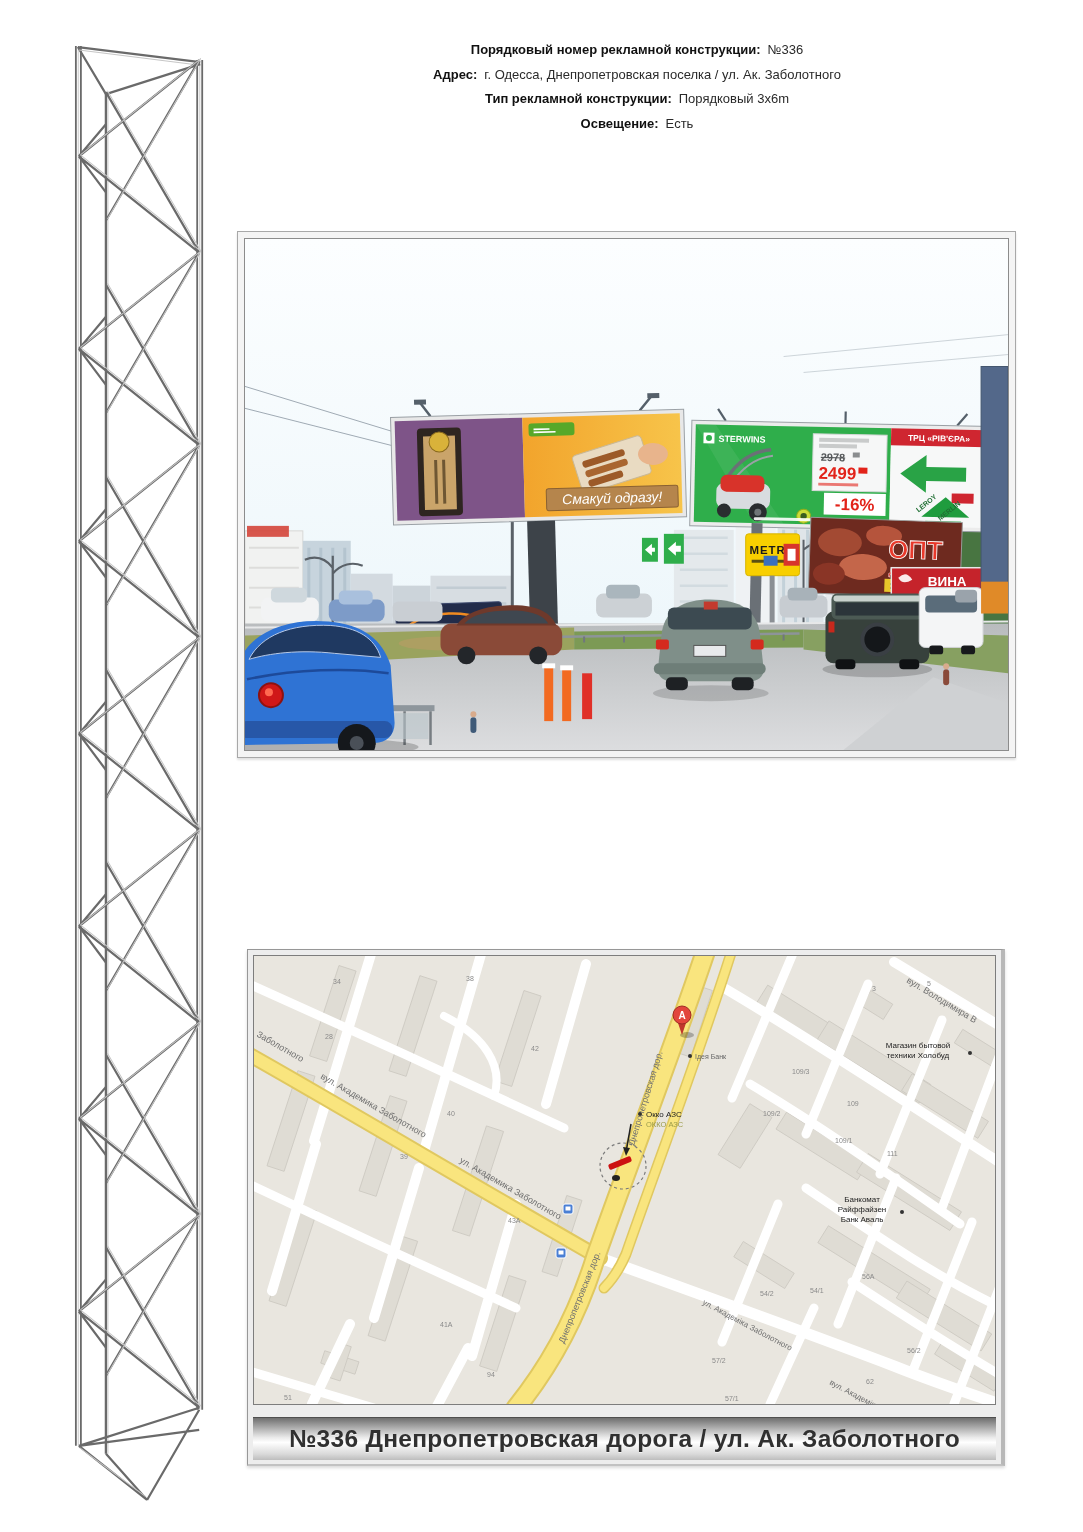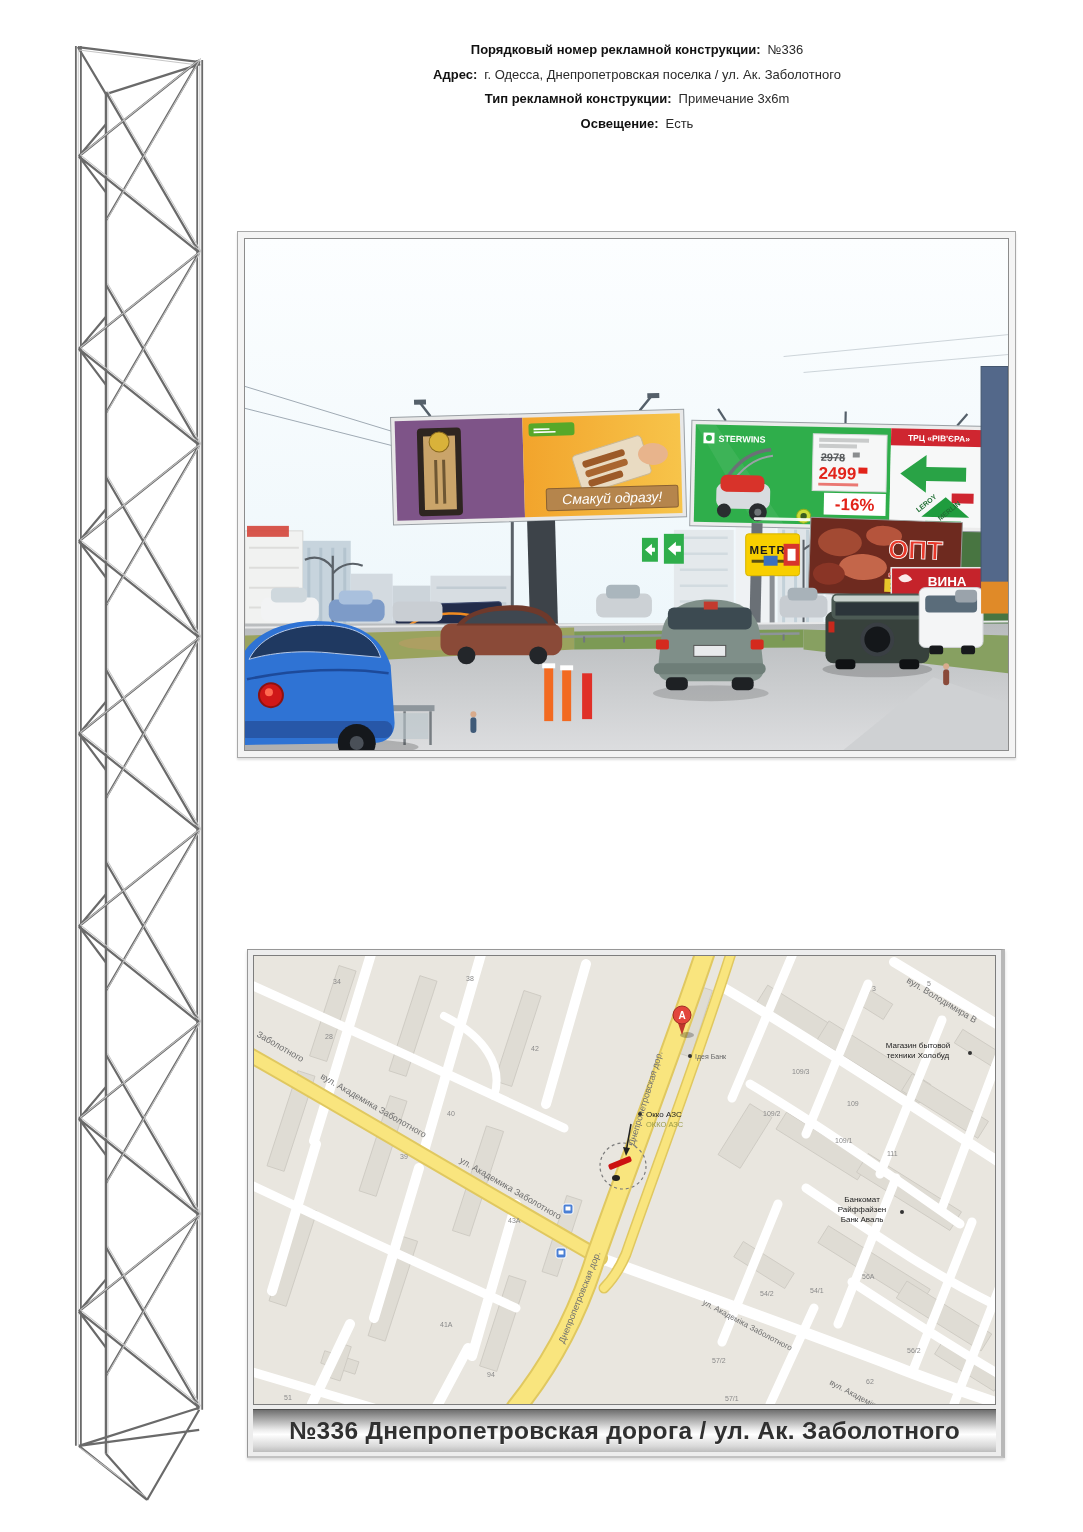--- a/index.html
+++ b/index.html
@@ -17,21 +17,21 @@
   .photo-inner{width:100%;height:100%;border:1px solid #8c8c8c;box-sizing:border-box;background:#eef4f7;overflow:hidden;}
   .photo-inner svg{display:block;width:100%;height:100%;}
   
   .note{left:237px;top:797px;width:775px;font-size:19.5px;line-height:26px;color:#2a2a2a;}
   
   .map-frame{left:247px;top:949px;width:758px;background:#ededed;border:1px solid #979797;
              border-right:4px solid #b8b8b8;border-bottom:2px solid #c2c2c2;
              box-sizing:border-box;padding:5px 5px 4px 5px;box-shadow:0 2px 3px rgba(0,0,0,0.15);}
   .map-inner{border:1px solid #7d7d7d;background:#e9e6df;overflow:hidden;}
   .map-inner svg{display:block;width:746px;height:448px;}
-  .map-caption{margin-top:4px;height:42px;border-top:1px solid #4f4f4f;
+  .map-caption{margin-top:12px;height:42px;border-top:1px solid #4f4f4f;
      background:linear-gradient(#6f6f6f 0%,#8f8f8f 12%,#e9e9e9 46%,#ffffff 58%,#d9d9d9 86%,#bdbdbd 100%);
      display:flex;align-items:center;justify-content:center;
      font-weight:bold;font-size:24.5px;color:#303030;text-shadow:0 1px 0 #f2f2f2;letter-spacing:0.3px;}
   
   .tower{left:28px;top:34px;width:192px;height:1474px;}
   text{font-family:"Liberation Sans","DejaVu Sans",sans-serif;}
 </style>
 </head>
 <body>
 
@@ -63,21 +63,21 @@
       <use href="#tmod" y="986"></use>
     <use href="#tmod" y="1178"></use>
 
     <path d="M170,1370 L50,1408 M50,1408 L118,1462 M118,1462 L170,1372 M77,1416 L118,1462 M50,1408 L170,1392" stroke="#6a6a6a" stroke-width="2.2" fill="none"></path>
     <path d="M51,1410 L117,1459" stroke="#c6c6c6" stroke-width="1" fill="none"></path>
   </svg>
 
   <div class="abs hblock">
     <div class="hline"><span class="hlabel">Порядковый номер рекламной конструкции:</span><span>№336</span></div>
     <div class="hline"><span class="hlabel">Адрес:</span><span>г. Одесса, Днепропетровская поселка / ул. Ак. Заболотного</span></div>
-    <div class="hline"><span class="hlabel">Тип рекламной конструкции:</span><span>Примечание 3х6m</span></div>
+    <div class="hline"><span class="hlabel">Тип рекламной конструкции:</span><span>Порядковый 3х6m</span></div>
     <div class="hline"><span class="hlabel">Освещение:</span><span>Есть</span></div>
   </div>
 
   <div class="abs photo-frame">
     <div class="photo-inner">
       <svg viewBox="0 0 765 513" preserveAspectRatio="none">
         <defs>
           <linearGradient id="skyG" x1="0" y1="0" x2="0" y2="1">
             <stop offset="0" stop-color="#fcfeff"></stop>
               <stop offset="0.75" stop-color="#eef7fb"></stop>

